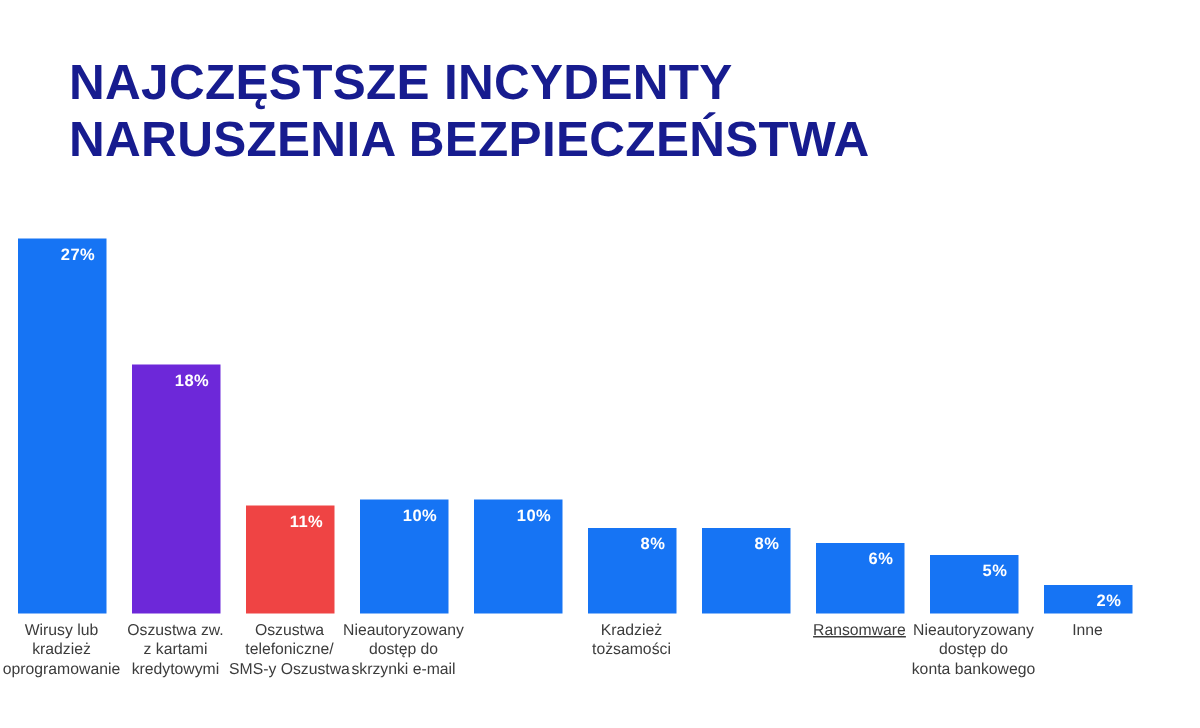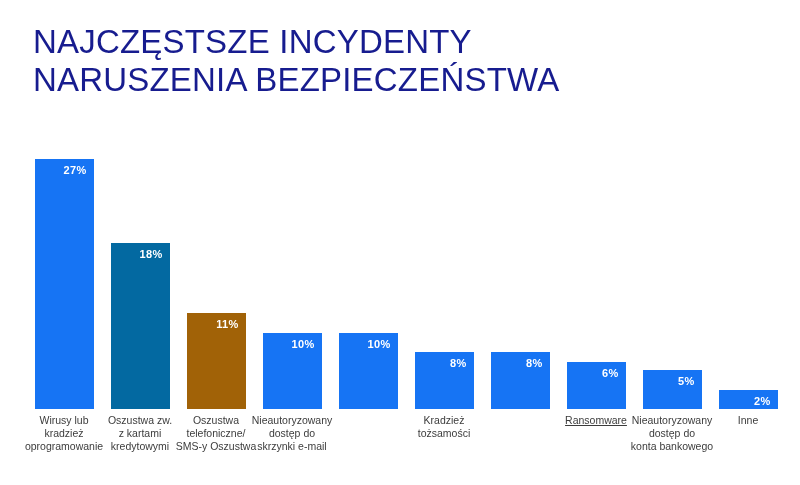--- a/index.html
+++ b/index.html
@@ -11,31 +11,31 @@
     height: 485px;
     background: #ffffff;
     position: relative;
     overflow: hidden;
     font-family: "Liberation Sans", sans-serif;
   }
   .title {
     position: absolute;
     left: 30px;
     top: 20px;
-    margin: 3px;
+    margin: 16px;
     font-size: 33px;
     line-height: 38px;
-    font-weight: normal;
+    font-weight: bold;
     letter-spacing: 0.2px;
     color: #171c8f;
     white-space: nowrap;
   }
   .chart {
     position: absolute;
-    left: 26px;
+    left: 3px;
     top: 0;
     width: 762px;
     height: 485px;
     display: flex;
     flex-direction: row;
   }
   .col {
     width: 76px;
     flex: 0 0 76px;
     display: flex;
@@ -88,33 +88,33 @@
         </div>
       </div>
       <div class="cat" style="color: rgb(60, 60, 60);">
         <div>Wirusy lub</div>
         <div>kradzież</div>
         <div>oprogramowanie</div>
       </div>
     </div>
     <div class="col">
       <div class="barwrap">
-        <div class="bar" style="height: 166px; background: #0369a1;">
+        <div class="bar" style="height: 166px; background: #6d28d9;">
           <span class="pct" style="color: rgb(255, 255, 255);">18%</span>
         </div>
       </div>
       <div class="cat" style="color: rgb(60, 60, 60);">
         <div>Oszustwa zw.</div>
         <div>z kartami</div>
         <div>kredytowymi</div>
       </div>
     </div>
     <div class="col">
       <div class="barwrap">
-        <div class="bar" style="height: 96px; background: #a16207;">
+        <div class="bar" style="height: 72px; background: #ef4444;">
           <span class="pct" style="color: rgb(255, 255, 255);">11%</span>
         </div>
       </div>
       <div class="cat" style="color: rgb(60, 60, 60);">
         <div>Oszustwa</div>
         <div>telefoniczne/</div>
         <div>SMS-y Oszustwa</div>
       </div>
     </div>
     <div class="col">

